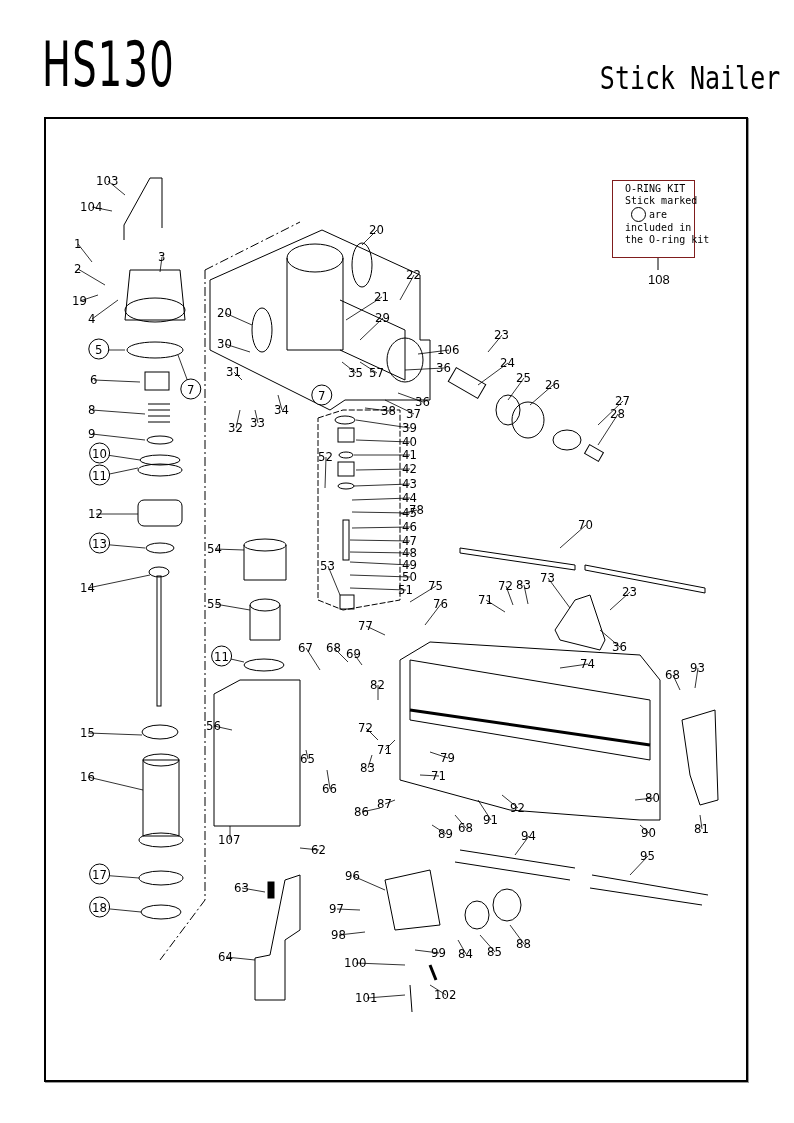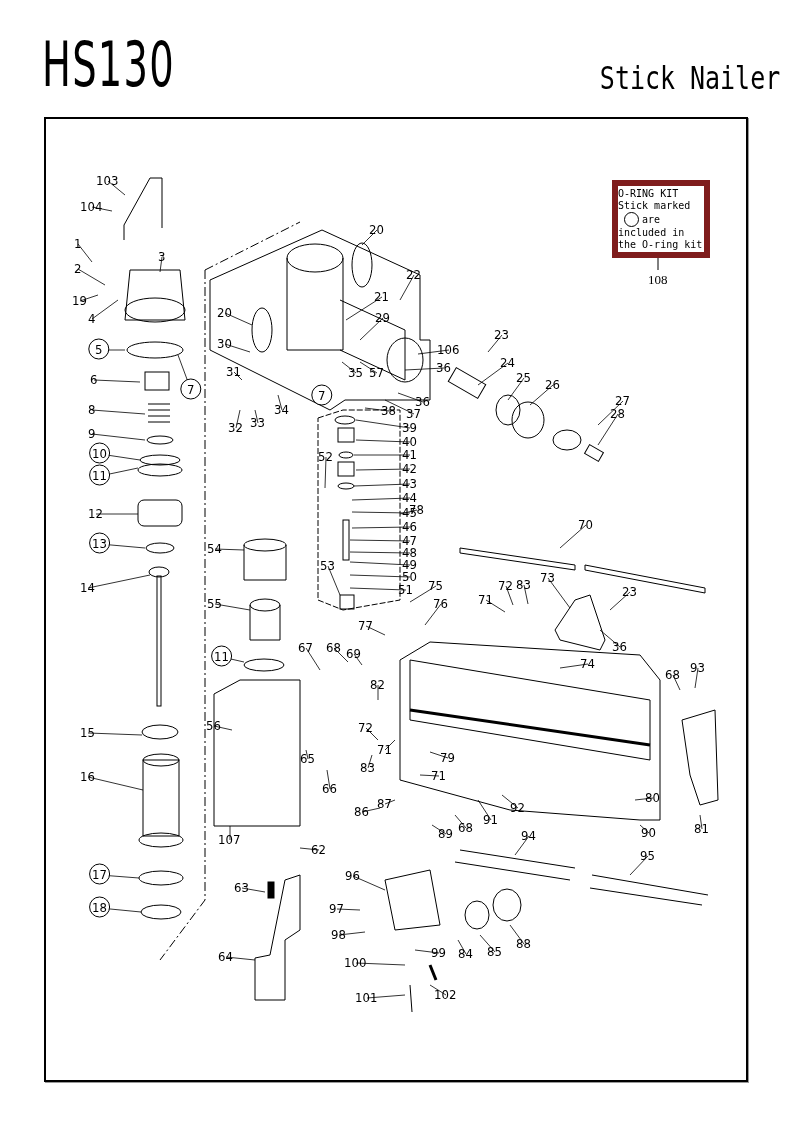--- a/index.html
+++ b/index.html
@@ -2,21 +2,21 @@
 <html><head>
 <meta charset="utf-8">
 <style>
   html, body { margin:0; padding:0; background:#ffffff; }
   body { width:794px; height:1123px; position:relative; overflow:hidden; font-family:"Liberation Sans", sans-serif; color:#000; }
   .model-title { position:absolute; left:42px; top:34px; font-family:"DejaVu Sans", sans-serif; font-size:62px; transform:scaleX(0.62); transform-origin:left top; letter-spacing:2px; line-height:1; }
   .subtitle { position:absolute; right:14px; top:62px; font-family:"DejaVu Sans Mono", monospace; font-size:32px; transform:scaleX(0.78); transform-origin:right top; line-height:1; }
   .frame { position:absolute; left:44px; top:117px; width:700px; height:961px; border:2px solid #000; box-shadow:1px 1px 0 #999; }
   svg.diagram { position:absolute; left:0; top:0; width:794px; height:1123px; }
   svg text { font-family:"DejaVu Sans Condensed","DejaVu Sans", sans-serif; font-size:13px; fill:#000; }
-  .kit { position:absolute; left:612px; top:180px; width:98px; height:78px; border:6px solid #7f1d1d; font-family:"DejaVu Sans Mono", monospace; font-size:10px; line-height:12px; padding:2px 0; box-sizing:border-box; }
+  .kit { position:absolute; left:612px; top:180px; width:83px; height:78px; border:1px solid #7f1d1d; font-family:"DejaVu Sans Mono", monospace; font-size:10px; line-height:12px; padding:2px 12px; box-sizing:border-box; }
   .kit .row { white-space:nowrap; }
   .kit .circ { display:inline-block; width:13px; height:13px; border:1px solid #000; border-radius:50%; vertical-align:middle; margin:0 3px 0 6px; }
 </style>
 </head>
 <body>
 
 <div class="model-title">HS130</div>
 <div class="subtitle">Stick Nailer</div>
 <div class="frame"></div>
 
@@ -342,13 +342,13 @@
   <line x1="658" y1="258" x2="658" y2="270" stroke="#000"></line>
 </svg>
 
 <div class="kit">
   <div class="row">O-RING KIT</div>
   <div class="row">Stick marked</div>
   <div class="row"><span class="circ"></span><span>are</span></div>
   <div class="row">included in</div>
   <div class="row">the O-ring kit</div>
 </div>
-<div style="position:absolute;left:648px;top:272px;font-size:13px;font-family:Liberation Serif, serif;">108</div>
+<div style="position:absolute;left:648px;top:272px;font-size:13px;font-family:Liberation Sans, sans-serif;">108</div>
 
 </body></html>

